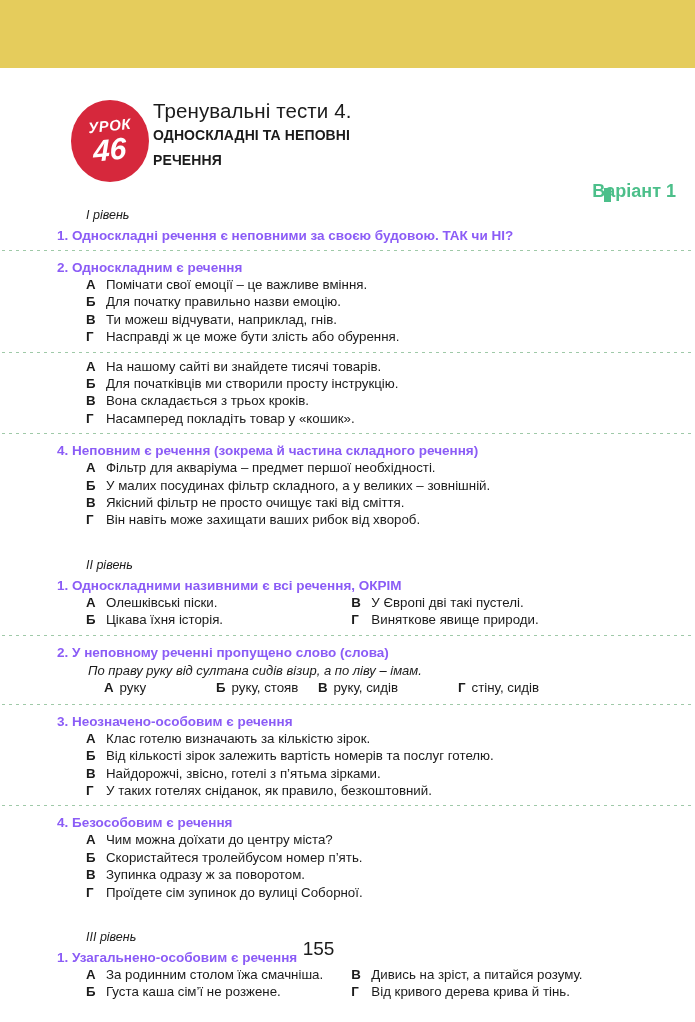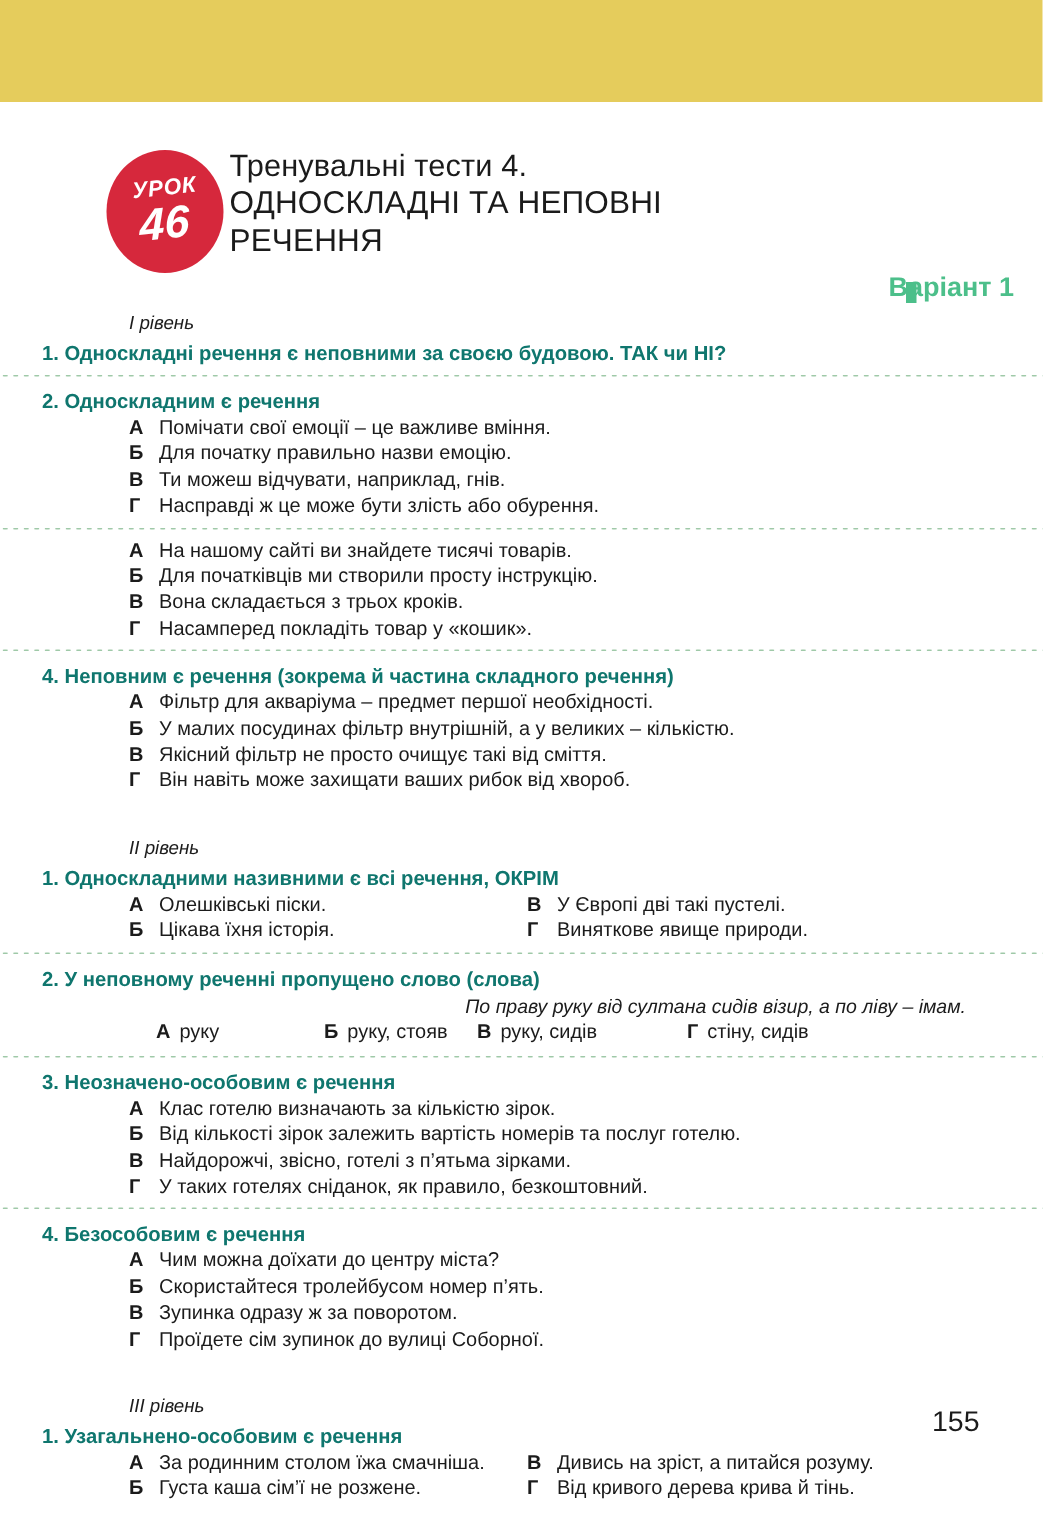--- a/index.html
+++ b/index.html
@@ -70,22 +70,22 @@
   }
   .title-line-1 {
     font-size: 20.5px;
     font-weight: 400;
     line-height: 25px;
     color: #1b1b1b;
     letter-spacing: .1px;
   }
   .title-line-2,
   .title-line-3 {
-    font-size: 21px;
-    font-weight: 400;
+    font-size: 14px;
+    font-weight: 700;
     line-height: 25px;
     color: #1b1b1b;
     letter-spacing: .1px;
   }
   .variant-label {
     position: absolute;
     left: 0; top: 113px;
     width: 676px;
     text-align: right;
     font-size: 18px;
@@ -116,33 +116,32 @@
     margin: 0 0 2px 86px;
   }
   .level-label.spaced { margin-top: 15px; }
 
   .question {
     position: relative;
   }
   .q-title {
     font-size: 13.5px;
     font-weight: 700;
-    color: #0f766e;
-    margin-left: 28px;
+    color: #8b5cf6;
+    margin-left: 57px;
     line-height: 17px;
     padding-top: 3px;
   }
   .q-quote {
     font-size: 13px;
     font-style: italic;
     color: #1b1b1b;
     margin-left: 88px;
     line-height: 17px;
     padding-top: 1px;
-    text-align: right;
   }
 
   
   .options {
     margin: 0;
     padding: 0;
     list-style: none;
   }
   .option {
     display: flex;
@@ -207,24 +206,24 @@
     background-size: 7px 4px;
     background-repeat: repeat-x;
     background-position: 0 center;
     width: 695px;
   }
 
   .gap { height: 14px; }
 
   .page-number {
     position: absolute;
-    left: 16px;
+    left: 0;
     top: 938px;
     width: 637px;
-    text-align: right;
+    text-align: center;
     font-size: 19px;
     font-weight: 400;
     color: #1b1b1b;
   }
 </style>
 </head>
 <body>
 
 <div class="top-band"></div>
 
@@ -297,21 +296,21 @@
     <div class="divider"></div>
     <div class="question">
       <div class="q-title">4. Неповним є речення (зокрема й частина складного речення)</div>
       <ul class="options">
         <li class="option">
           <span class="opt-letter">А</span>
           <span class="opt-text">Фільтр для акваріума – предмет першої необхідності.</span>
         </li>
         <li class="option">
           <span class="opt-letter">Б</span>
-          <span class="opt-text">У малих посудинах фільтр внутрішній, а у великих – кількістю.</span>
+          <span class="opt-text">У малих посудинах фільтр складного, а у великих – зовнішній.</span>
         </li>
         <li class="option">
           <span class="opt-letter">В</span>
           <span class="opt-text">Якісний фільтр не просто очищує такі від сміття.</span>
         </li>
         <li class="option">
           <span class="opt-letter">Г</span>
           <span class="opt-text">Він навіть може захищати ваших рибок від хвороб.</span>
         </li>
       </ul>

